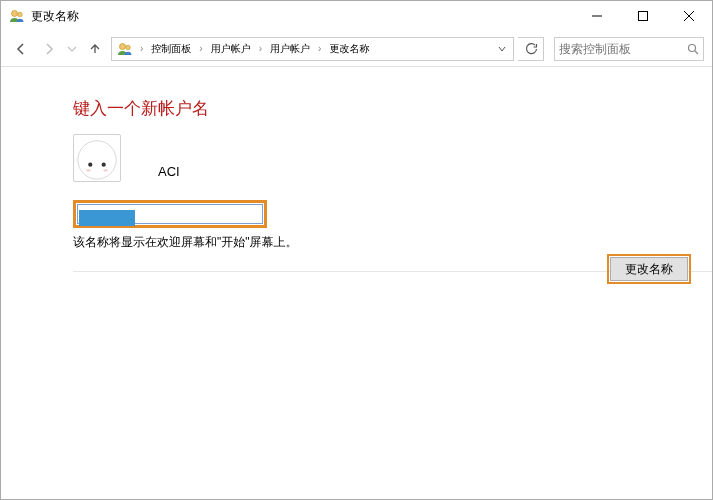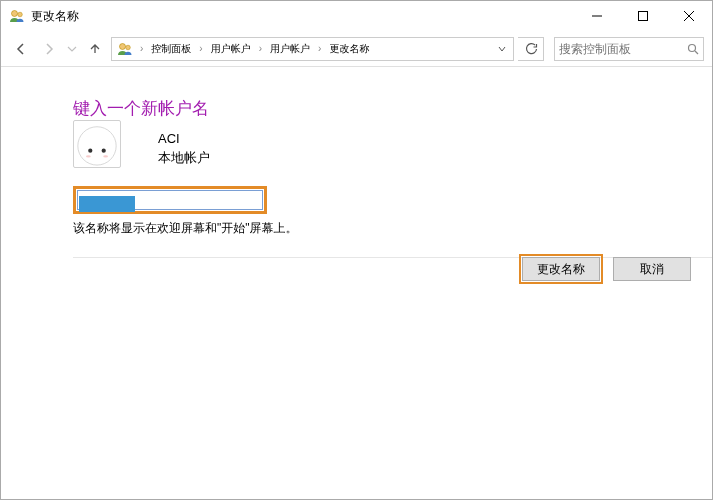--- a/index.html
+++ b/index.html
@@ -70,21 +70,22 @@
     }
     .searchbox input {
       border: none; outline: none; width: 100%; font-size: 12px; color: #a16207;
       background: transparent;
     }
     .search-icon { position:absolute; right:4px; color:#888; font-size:12px;}
     .content {
       padding: 30px 0 0 72px;
     }
     .heading {
-      color: #a21caf; font-size: 17px; font-weight: normal;
+      color: #b91c1c; font-size: 17px; font-weight: normal;
+      margin-bottom: 14px;
     }
     .acct-row { display: flex; align-items: flex-end; margin-bottom: 18px; gap: 25px; }
     .avatar {
       width: 48px; height: 48px; border:1px solid #d0d0d0; border-radius:2px;
       margin-right: 12px; background:#fff; display:flex; align-items:center; justify-content:center;
       overflow:hidden;
     }
     .acct-meta div { font-size: 13px; line-height: 1.45; }
     .acct-name { font-weight: normal; font-size: 15px; }
     .input-wrap {
@@ -218,31 +219,29 @@
       <svg width="48" height="48" viewBox="0 0 48 48">
         <circle cx="24" cy="26" r="20" fill="#fff" stroke="#ccc" stroke-width="0.8"></circle>
         <circle cx="17" cy="31" r="2.2" fill="#333"></circle>
         <circle cx="31" cy="31" r="2.2" fill="#333"></circle>
         <ellipse cx="15" cy="37" rx="2.5" ry="1.2" fill="#f2b6b6" opacity="0.7"></ellipse>
         <ellipse cx="33" cy="37" rx="2.5" ry="1.2" fill="#f2b6b6" opacity="0.7"></ellipse>
       </svg>
     </div>
     <div class="acct-meta">
       <div class="acct-name">ACI</div>
-      <div>本地帐户</div>
     </div>
   </div>
 
   <div class="input-wrap">
     <input class="name-input" type="text" value="" style="">
   </div>
   <div class="redact"></div>
   <div class="hint">该名称将显示在欢迎屏幕和"开始"屏幕上。</div>
 
   <div class="divider"></div>
 </div>
 
 <div class="button-row">
   <span class="btn-primary-wrap">
     <button class="btn">更改名称</button>
   </span>
-  <button class="btn">取消</button>
 </div>
 
 </body></html>

